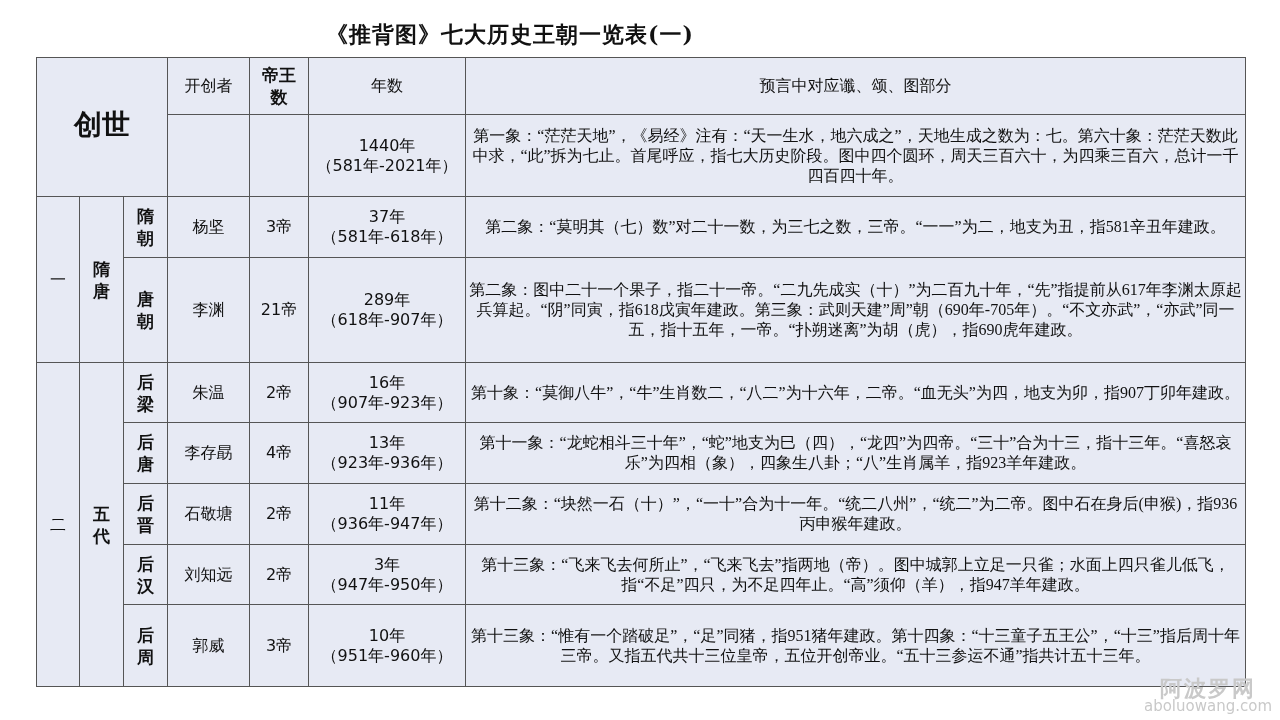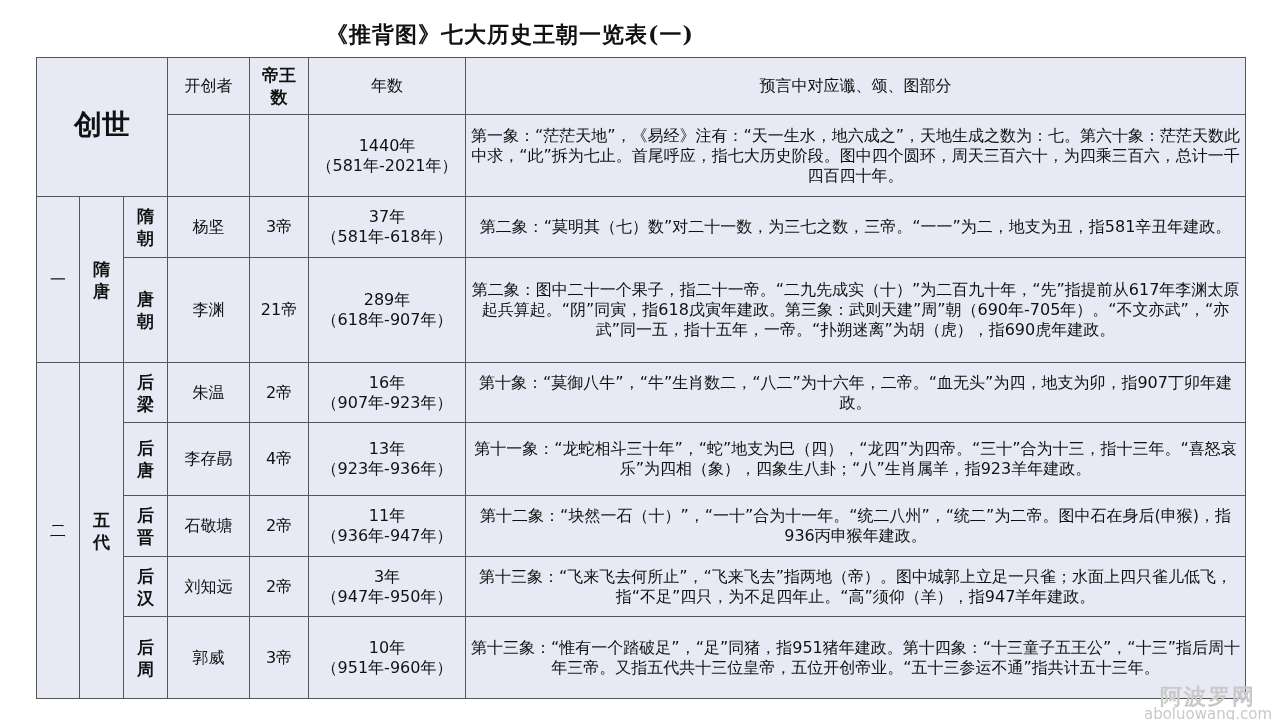--- a/index.html
+++ b/index.html
@@ -6,23 +6,23 @@
   body { width:1280px; height:720px; background:#ffffff; position:relative; overflow:hidden;
          font-family:"DejaVu Sans","Liberation Sans",sans-serif; color:#111; }
   .title { position:absolute; left:0; top:20px; width:1020px; text-align:center;
            font-family:"DejaVu Serif","Liberation Serif",serif; font-weight:bold; font-size:22px; letter-spacing:1px; }
   table.main { position:absolute; left:36px; top:57px; border-collapse:collapse; table-layout:fixed;
                background:#e7eaf4; }
   table.main td { border:1.5px solid #555; padding:0; text-align:center; vertical-align:middle;
                   font-size:16px; line-height:20px; }
   .vert { writing-mode:horizontal-tb; display:inline-block; width:1em; line-height:22px; font-size:17px;font-weight:bold; }
   .years { font-size:16px; line-height:20px; }
-  td.text { text-align:left; padding:2px 8px 2px 8px; font-size:15.5px; line-height:21px; }
+  td.text { text-align:left; padding:2px 8px 2px 8px; font-size:15.5px; line-height:21px;font-family:Liberation Serif, serif; }
   .creation { font-size:28px; font-weight:bold; }
-  .watermark { position:absolute; right:8px; bottom:0; text-align:center; color:#c9c9c9; }
+  .watermark { position:absolute; right:8px; bottom:8px; text-align:center; color:#c9c9c9; }
   .watermark .wm-cn { font-size:22px; font-weight:bold; letter-spacing:2px; line-height:22px; }
   .watermark .wm-en { font-size:15px; line-height:12px; }
 </style>
 </head>
 <body>
 
 <div class="title">《推背图》七大历史王朝一览表(一)</div>
 
 <table class="main">
   <colgroup>
@@ -84,21 +84,21 @@
     <td rowspan="5"><span class="vert">五代</span></td>
     <td><span class="vert">后梁</span></td>
     <td>朱温</td>
     <td>2帝</td>
     <td>
           <div>16年</div>
           <div>（907年-923年）</div>
         </td>
     <td class="text">第十象：“莫御八牛”，“牛”生肖数二，“八二”为十六年，二帝。“血无头”为四，地支为卯，指907丁卯年建政。</td>
   </tr>
-  <tr style="height:73px">
+  <tr style="height:61px">
     <td><span class="vert">后唐</span></td>
     <td>李存勗</td>
     <td>4帝</td>
     <td>
           <div>13年</div>
           <div>（923年-936年）</div>
         </td>
     <td class="text">第十一象：“龙蛇相斗三十年”，“蛇”地支为巳（四），“龙四”为四帝。“三十”合为十三，指十三年。“喜怒哀乐”为四相（象），四象生八卦；“八”生肖属羊，指923羊年建政。</td>
   </tr>
   <tr style="height:61px">

